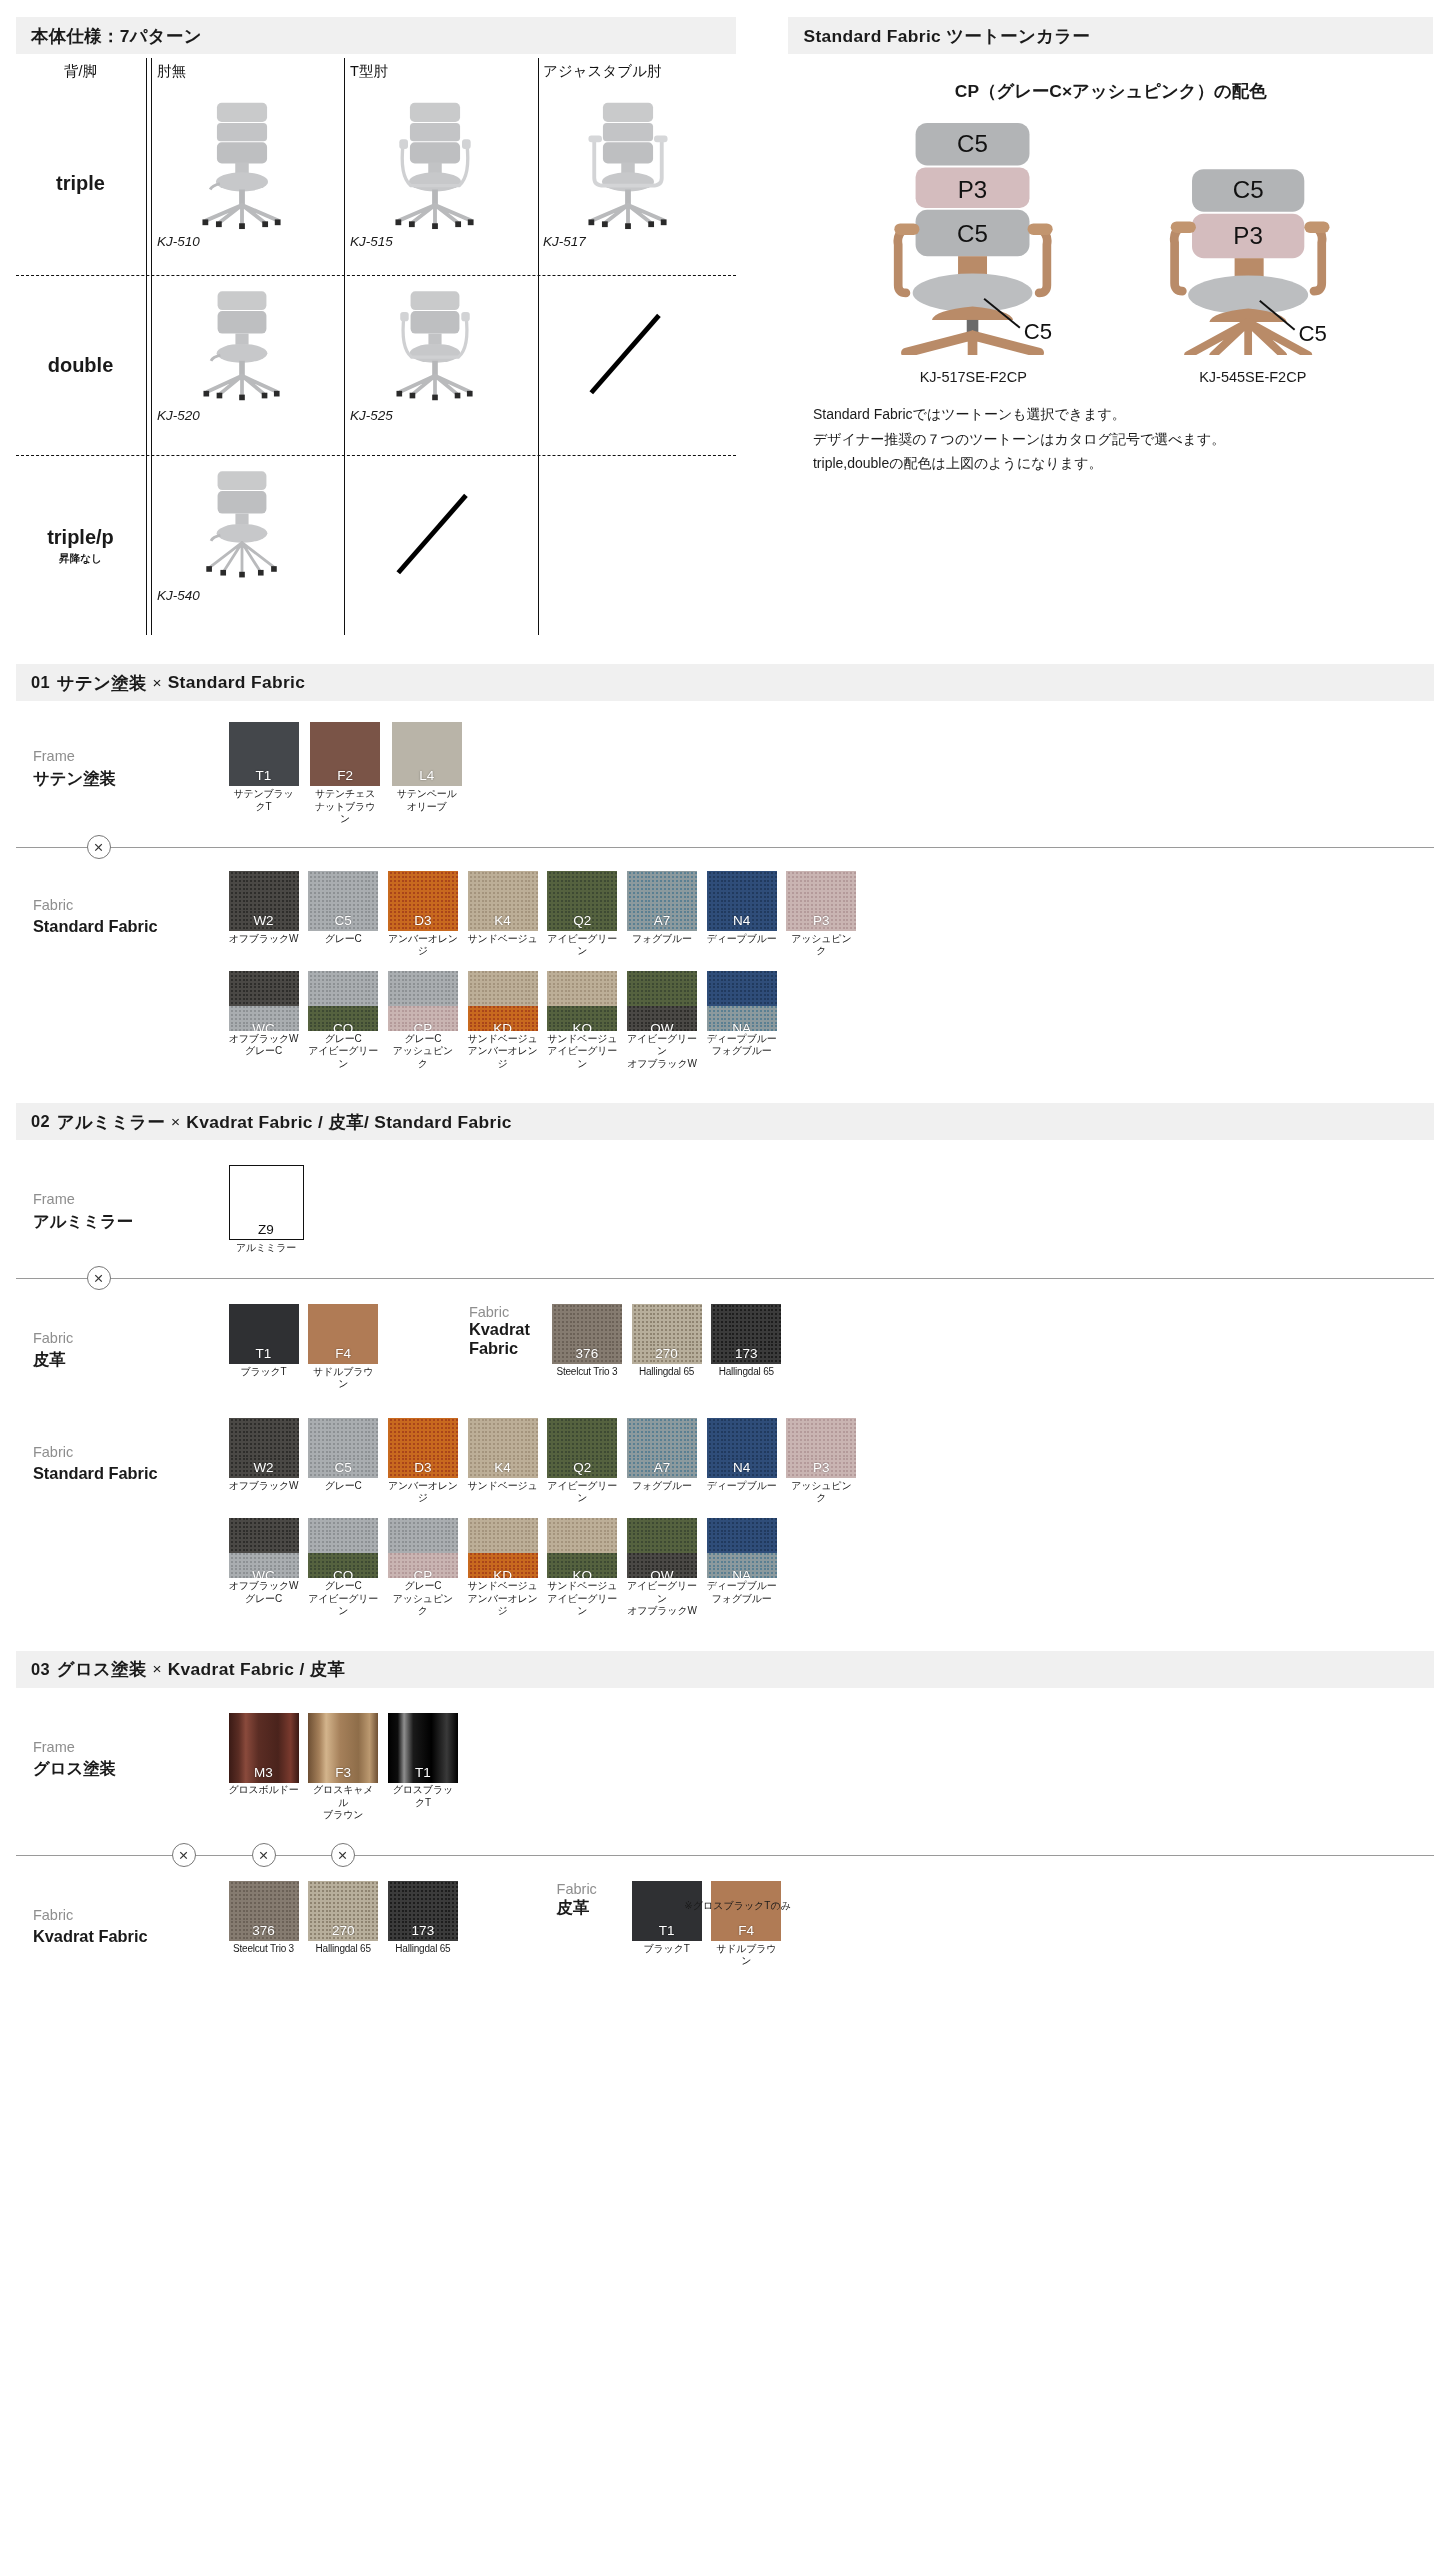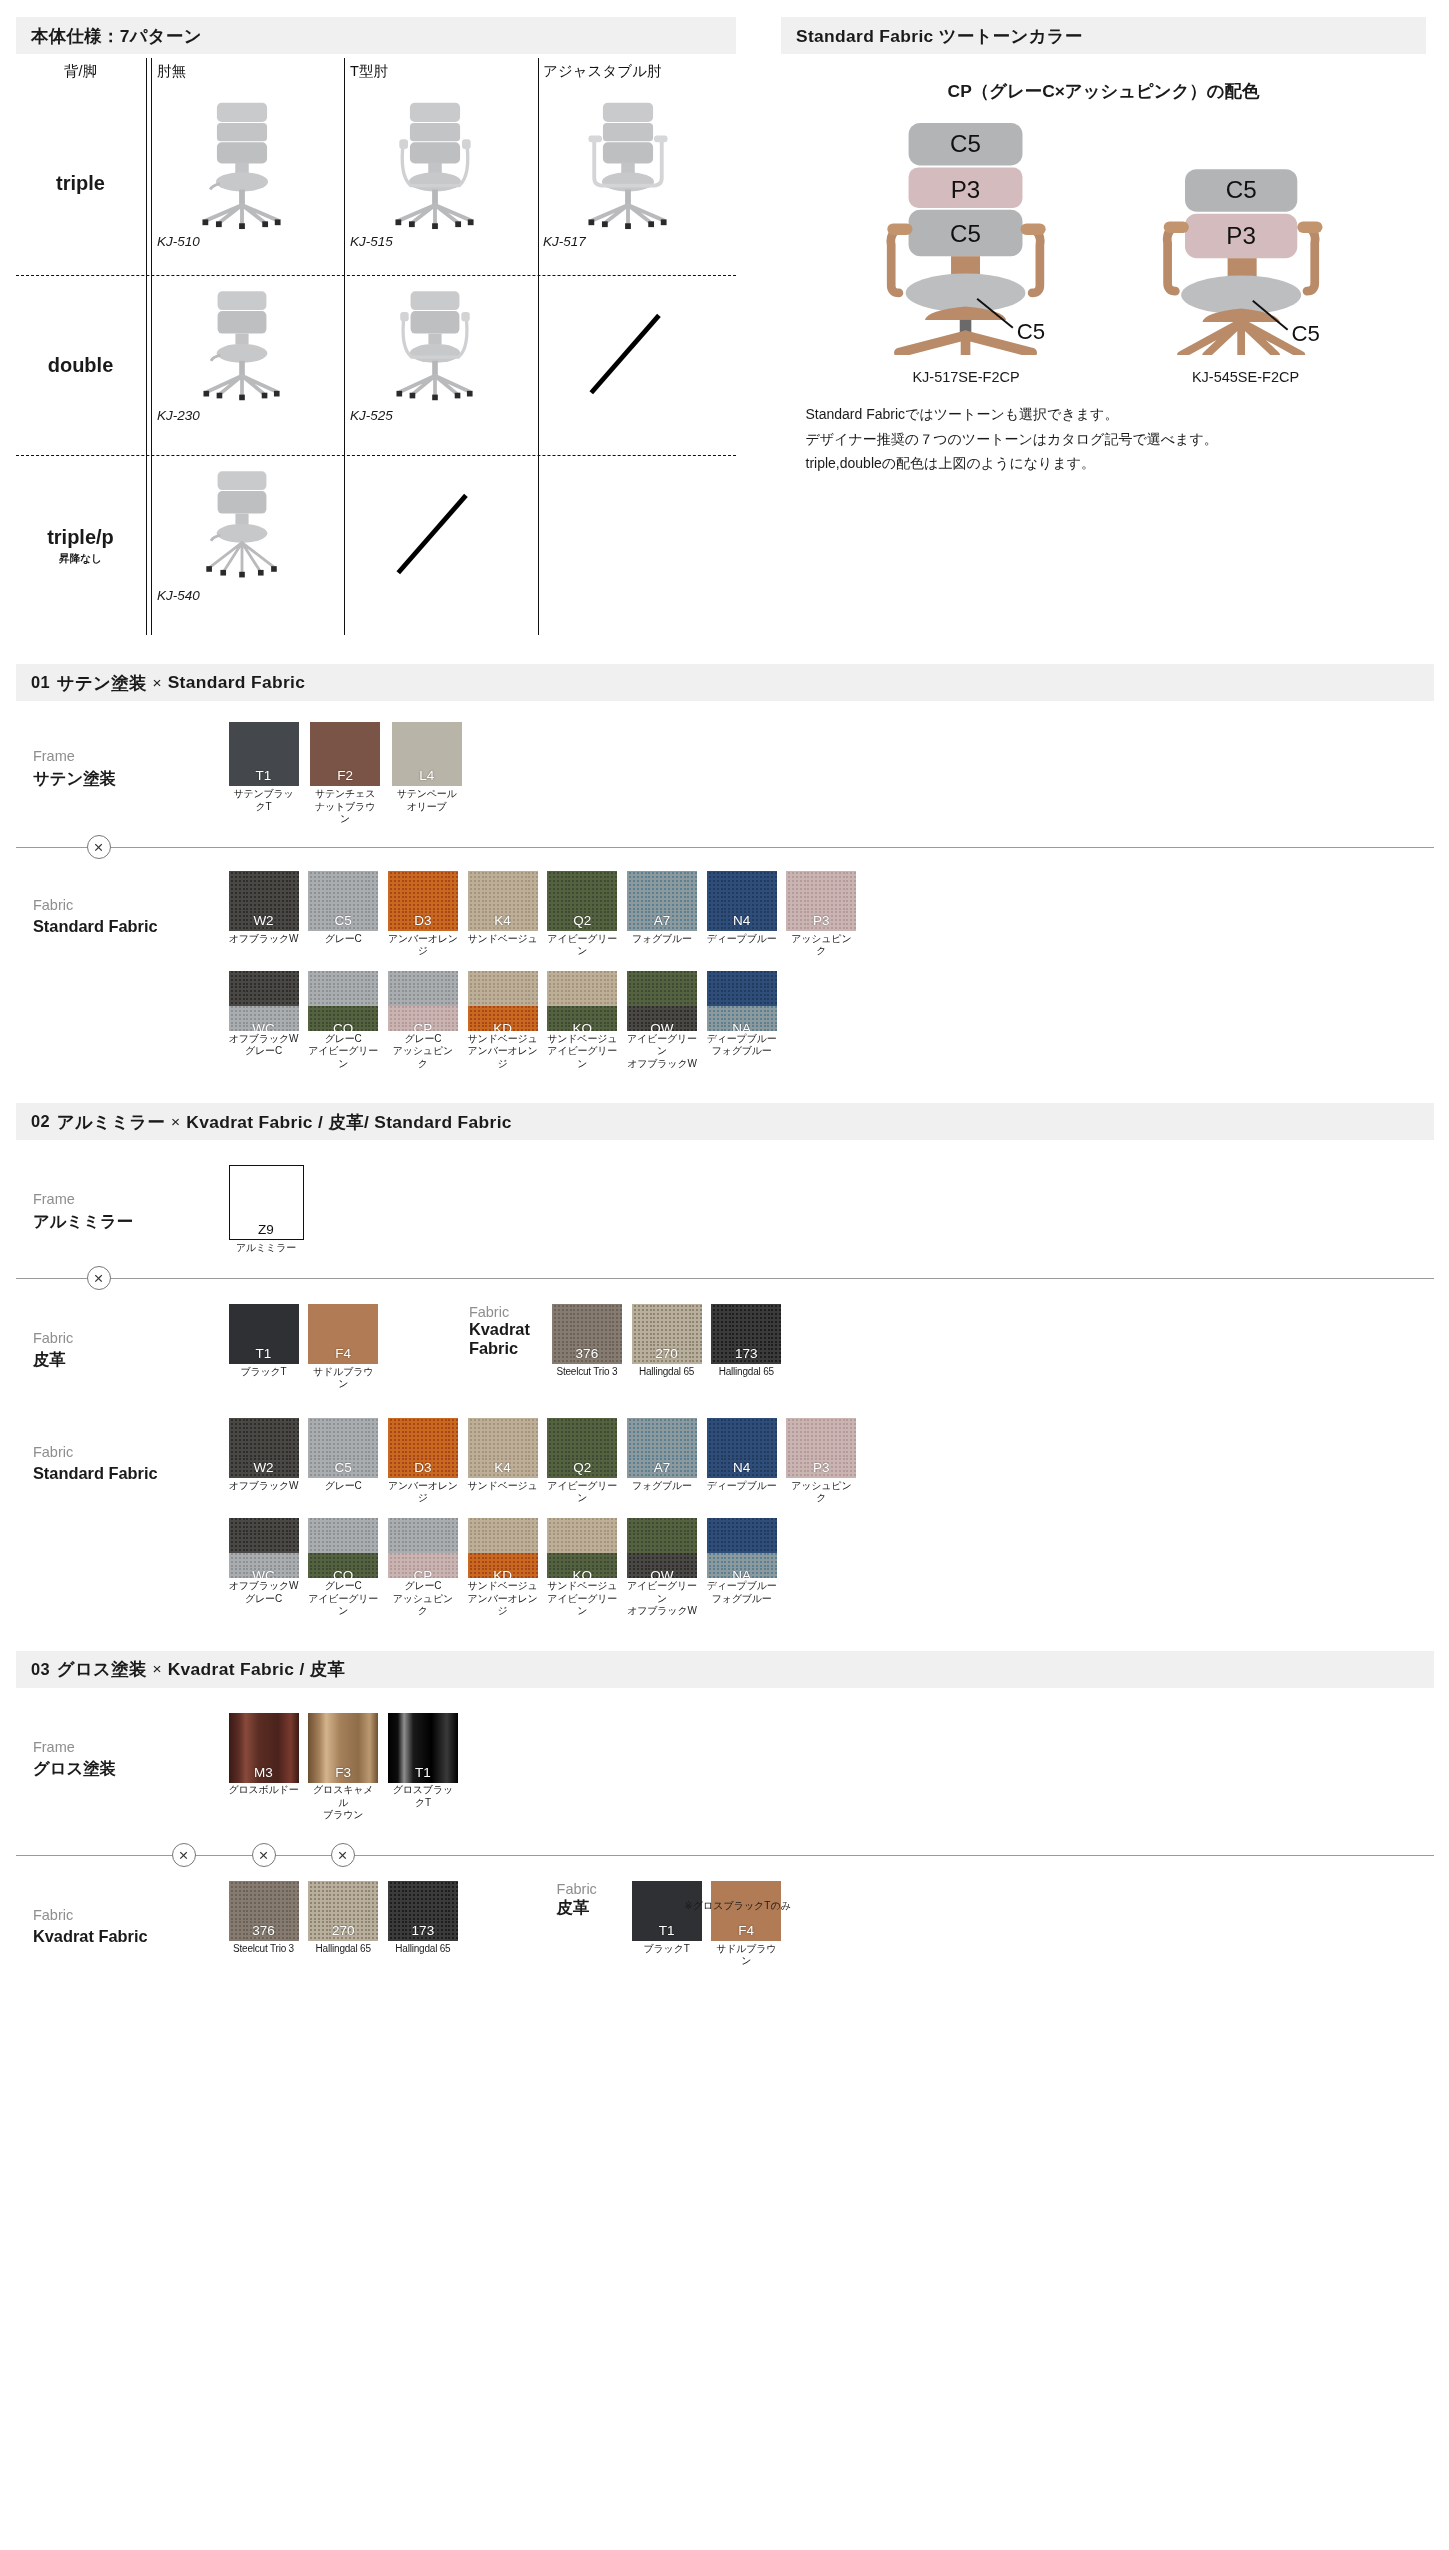--- a/index.html
+++ b/index.html
@@ -22,21 +22,21 @@
     padding-left:15.5px;
     font-weight:bold;
     font-size:17.4px;
     letter-spacing:.02em;
   }
   .bar .num { font-size:16.4px; margin-right:6.8px; font-weight:bold; }
   .bar .x { font-weight:normal; padding:0 5.8px; font-size:15.5px;}
   .bar .lite { font-weight:bold; }
 
   
-  .top { display:flex; gap:0; padding:17.4px 15.5px 0 15.5px; }
+  .top { display:flex; gap:8px; padding:17.4px 15.5px 0 15.5px; }
   .top-left  { width:744px; }
   .top-right { width:667px; padding-left:21px;}
 
   .spec-table { width:720px; margin-top:3.9px; position:relative; }
   .spec-head { display:flex; height:33px; align-items:flex-start; }
   .spec-head .cell { font-size:14.5px; color:#111; }
   .col-lbl { width:130px; text-align:center; padding-top:3.9px;}
   .col-a, .col-b, .col-c { width:193px; padding-left:11.6px; padding-top:3.9px; }
 
   .spec-row { display:flex; position:relative; min-height:179px; }
@@ -207,21 +207,21 @@
               <ellipse cx="59" cy="78" rx="27" ry="10" fill="#c7c8ca"></ellipse>
               <path d="M36 80 q-8 2 -10 6" stroke="#b9babc" stroke-width="3" fill="none"></path>
               <rect x="56" y="86" width="6" height="16" fill="#b6b7b9"></rect>
               <path d="M59 102 L22 119 M59 102 L96 119 M59 102 L36 121 M59 102 L82 121 M59 102 L59 123" stroke="#b9babc" stroke-width="4" fill="none" stroke-linecap="round"></path>
               <rect x="18" y="118" width="6" height="6" fill="#2a2a2a"></rect>
               <rect x="32" y="120" width="6" height="6" fill="#2a2a2a"></rect>
               <rect x="56" y="122" width="6" height="6" fill="#2a2a2a"></rect>
               <rect x="80" y="120" width="6" height="6" fill="#2a2a2a"></rect>
               <rect x="93" y="118" width="6" height="6" fill="#2a2a2a"></rect>
             </svg>
-            <span class="code">KJ-230</span>
+            <span class="code">KJ-520</span>
           </div>
           <div class="cellbox">
             <svg class="chair sm" viewBox="0 0 118 132">
               <rect x="33" y="12" width="52" height="20" rx="5" fill="#c9cacb"></rect>
               <rect x="33" y="33" width="52" height="24" rx="5" fill="#bebfc1"></rect>
               <rect x="52" y="57" width="14" height="12" fill="#c2c3c5"></rect>
               <ellipse cx="59" cy="78" rx="27" ry="10" fill="#c7c8ca"></ellipse>
               <path d="M26 38 q-4 34 8 44 h50 q12 -10 8 -44" stroke="#cfd0d2" stroke-width="3.5" fill="none"></path>
               <rect x="22" y="34" width="9" height="10" rx="3" fill="#d2d3d5"></rect>
               <rect x="87" y="34" width="9" height="10" rx="3" fill="#d2d3d5"></rect>

